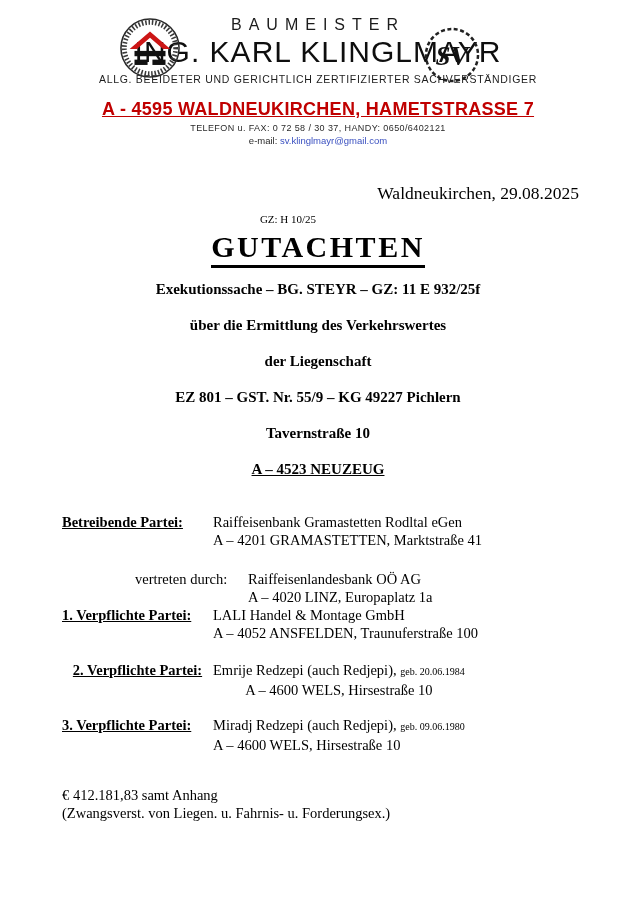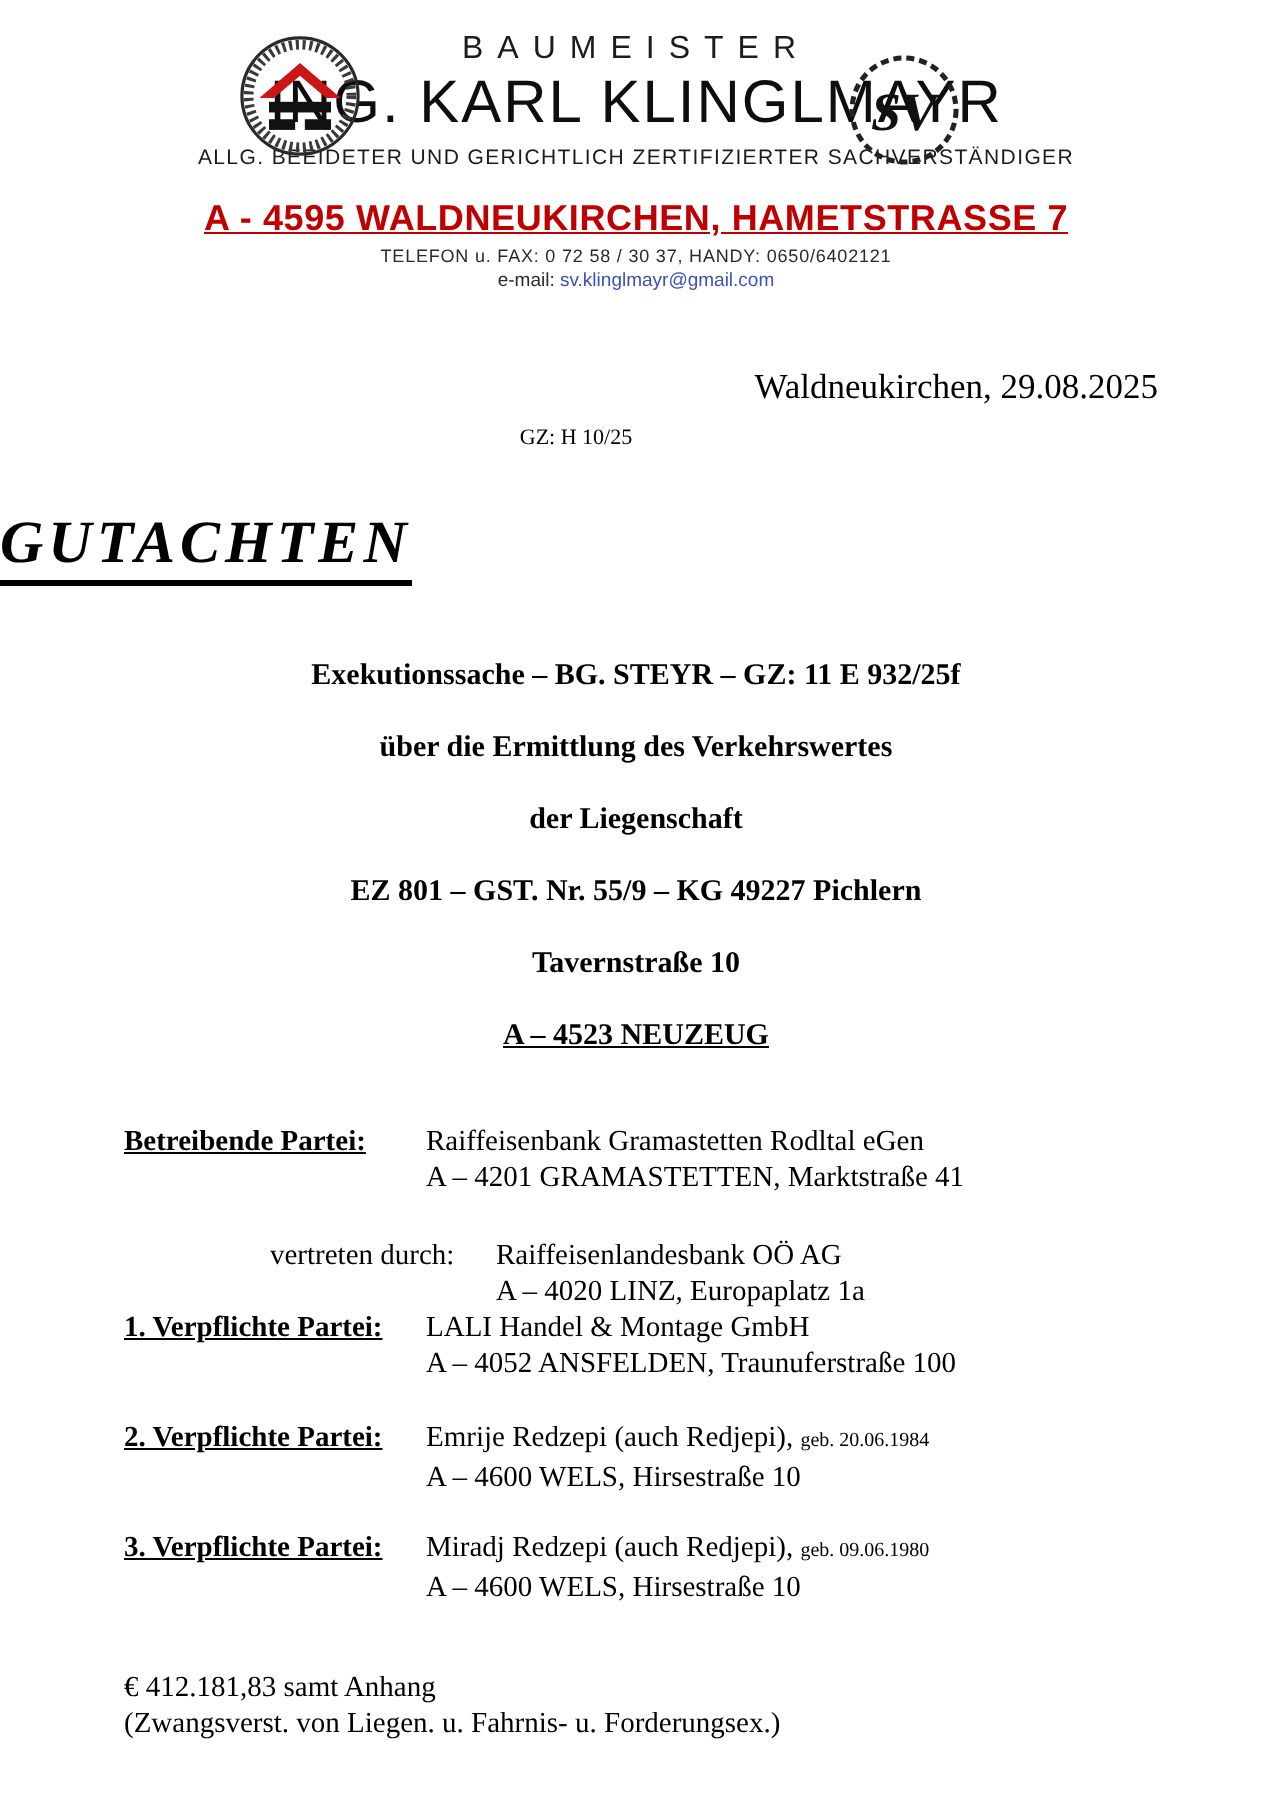--- a/index.html
+++ b/index.html
@@ -18,39 +18,39 @@
   .addr-block{text-align:center;margin-top:14px;}
   .addr-line{font-family:"Liberation Sans", sans-serif;font-weight:bold;font-size:18px;
     color:#c00000;text-decoration:underline;letter-spacing:0.3px;}
   .phone-line{font-family:"Liberation Sans", sans-serif;font-size:9px;color:#2a2a2a;margin-top:3px;letter-spacing:0.4px;}
   .email-line{font-family:"Liberation Sans", sans-serif;font-size:9.5px;color:#2a2a2a;margin-top:2px;}
   .email-link{color:#3a50c0;cursor:pointer;}
   
   .dateline{text-align:right;padding-right:57px;font-size:17.5px;margin-top:37px;}
   .case-ref{text-align:center;padding-right:60px;font-size:11px;margin-top:9px;}
   
-  .title-wrap{text-align:left;margin-top:30px;font-style:italic;}
+  .title-wrap{text-align:center;margin-top:5px;}
   .doc-title{display:inline-block;font-size:30px;font-weight:bold;letter-spacing:2.5px;
     border-bottom:3px solid #000;padding-bottom:1px;}
   .subject{text-align:center;font-weight:bold;font-size:15px;}
   .subject .s-line{margin:0;margin-top:20px;line-height:16px;}
-  .subject .s-first{margin-top:37px;}
+  .subject .s-first{margin-top:13px;}
   .subject .s-city{text-decoration:underline;}
   
   .row{display:flex;padding-left:62px;font-size:14.5px;line-height:18px;}
   .row .label{width:151px;flex:0 0 151px;font-weight:bold;text-decoration:underline;}
   .row .value{padding-left:0;}
   .row-rep{padding-left:135px;}
   .row-rep .label{width:113px;flex:0 0 113px;font-weight:normal;text-decoration:none;}
   .row-claim .label{width:73px;flex:0 0 73px;}
   .birth{font-size:10px;}
   .mt-creditor{margin-top:36px;}
   .mt-rep{margin-top:21px;}
   .mt-d1{}
-  .mt-d2{margin-top:19px;}
+  .mt-d2{margin-top:19px;text-align:center;}
   .mt-d3{margin-top:17px;}
   .mt-claim{margin-top:32px;}
 </style>
 </head>
 <body>
 
 <div class="page">
 
   <div class="letterhead">
 

